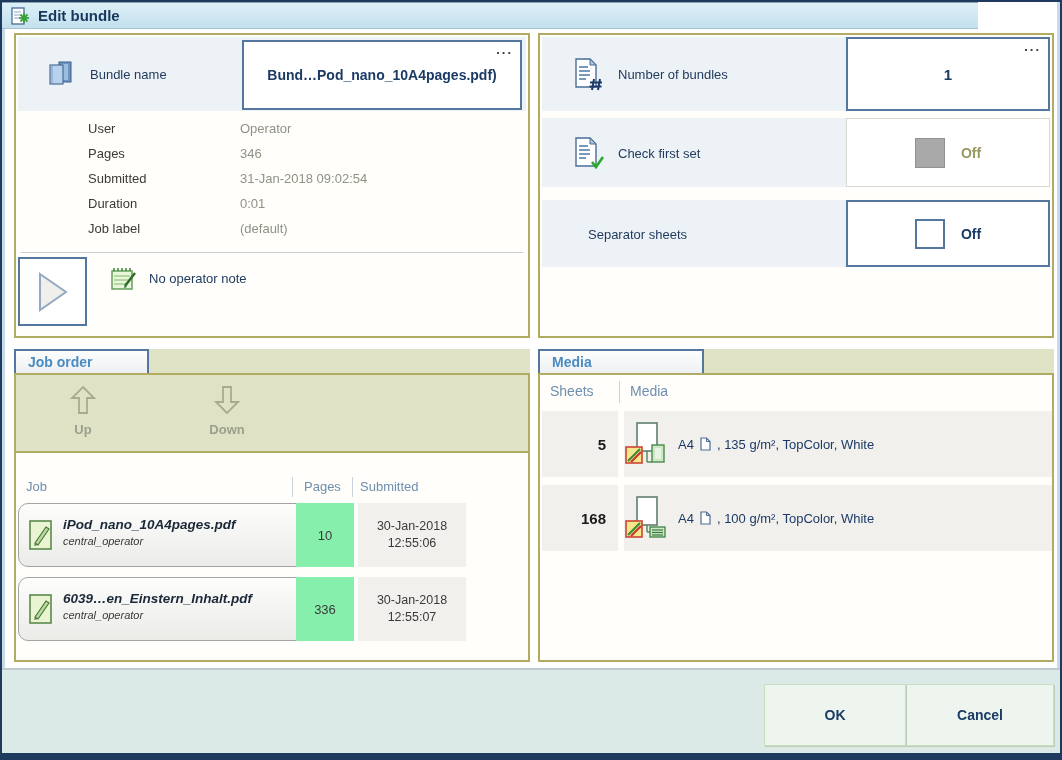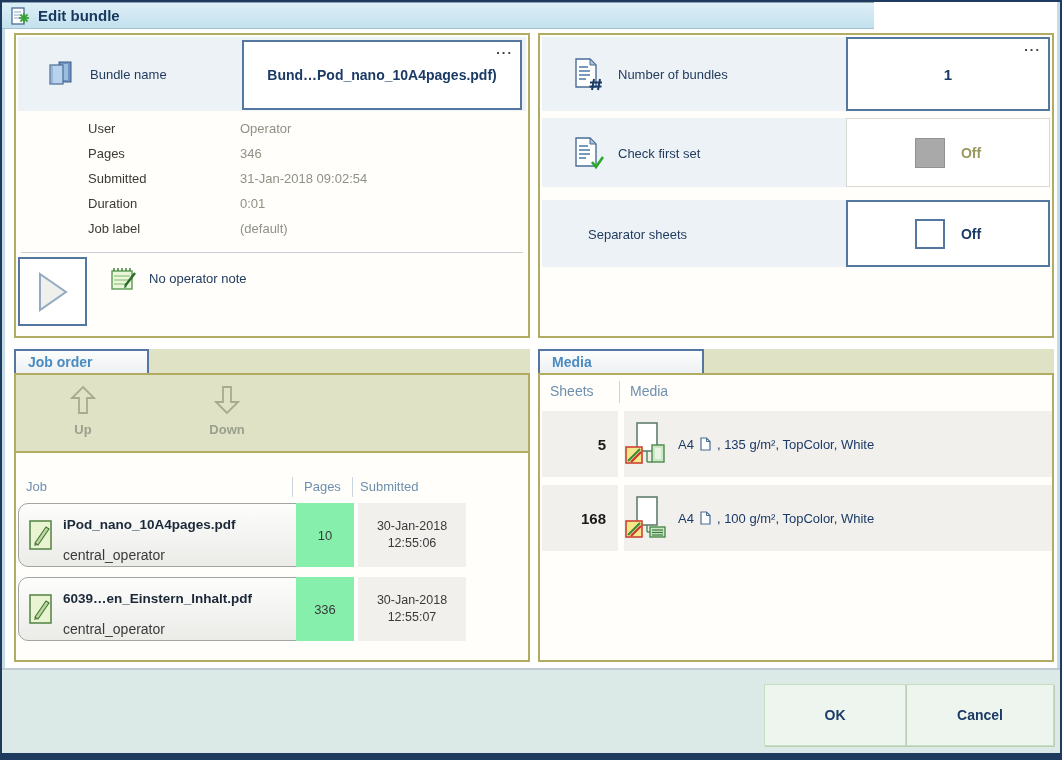--- a/index.html
+++ b/index.html
@@ -4,21 +4,21 @@
 <style>
   * { margin:0; padding:0; box-sizing:border-box; }
   html,body { background:#fff; }
   body { font-family:"Liberation Sans", sans-serif; font-size:13px; }
 
   .dialog{ position:relative; width:1062px; height:760px; background:#fff;
     border:2px solid #1e3a5f; overflow:hidden;
     box-shadow:inset 3px 0 0 #c6dbe6, inset -3px 0 0 #c6dbe6; }
 
   
-  .titlebar{ position:absolute; left:0; top:0; width:872px; height:27px;
+  .titlebar{ position:absolute; left:0; top:0; width:976px; height:27px;
     background:linear-gradient(#ddeff7,#c3e1ee); border-top:1px solid #8aa2b0;
     border-bottom:1px solid #a6c2d2; display:flex; align-items:center; gap:8px; padding-left:8px; }
   .title-text{ font-weight:bold; font-size:15px; color:#17375c; }
 
   
   .panel{ position:absolute; background:#fffefb; border:2px solid #b2ac62; }
   #panel-bundle{ left:12px; top:31px; width:516px; height:305px; }
   #panel-options{ left:536px; top:31px; width:516px; height:305px; }
   #panel-joborder{ left:12px; top:371px; width:516px; height:289px; }
   #panel-media{ left:536px; top:371px; width:516px; height:289px; }
@@ -74,25 +74,25 @@
   .ud-btn{ position:absolute; top:10px; width:110px; display:flex; flex-direction:column; align-items:center; gap:7px; }
   #up-btn{ left:12px; } #down-btn{ left:156px; }
   .ud-label{ font-weight:bold; font-size:13px; color:#9aa08c; }
   .jt-header{ position:absolute; top:104px; color:#6e8fae; font-size:13px; }
   #jh-job{ left:10px; } #jh-pages{ left:288px; } #jh-submitted{ left:344px; }
   .jt-vline{ position:absolute; top:102px; height:20px; width:1px; background:#c9d5de; }
   #jv1{ left:276px; } #jv2{ left:336px; }
   .job-row{ position:absolute; left:2px; width:448px; height:64px; }
   #job-row-0{ top:128px; } #job-row-1{ top:202px; }
   .job-cell{ position:absolute; left:0; top:0; width:321px; height:64px;
-    background:linear-gradient(#fdfdfc,#ebebe8); border:1px solid #a3a3a3; border-radius:10px; }
+    background:linear-gradient(#fdfdfc,#ebebe8); border:1px solid #a3a3a3; border-radius:10px;font-style:italic; }
   .job-cell svg{ position:absolute; left:9px; top:15px; }
   .job-text{ position:absolute; left:44px; top:13px; }
   .job-name{ font-weight:bold; font-size:13.5px; color:#1b2838; }
-  .job-owner{ font-size:14px; color:#3a3a3a; margin-top:15px; }
+  .job-owner{ font-size:11px; color:#3a3a3a; margin-top:3px; }
   .pages-cell{ position:absolute; left:278px; top:0; width:58px; height:64px; background:#86efac;
     display:flex; align-items:center; justify-content:center; color:#3a3a3a; }
   .sub-cell{ position:absolute; left:340px; top:0; width:108px; height:64px; background:#f1f0ed;
     display:flex; flex-direction:column; align-items:center; justify-content:center; color:#3a3a3a;
     font-size:12.5px; line-height:17px; }
 
   
   .mt-header{ position:absolute; top:8px; color:#6e8fae; font-size:14px; }
   #mh-sheets{ left:10px; } #mh-media{ left:90px; }
   #mv1{ position:absolute; left:79px; top:6px; height:22px; width:1px; background:#c9d5de; }

